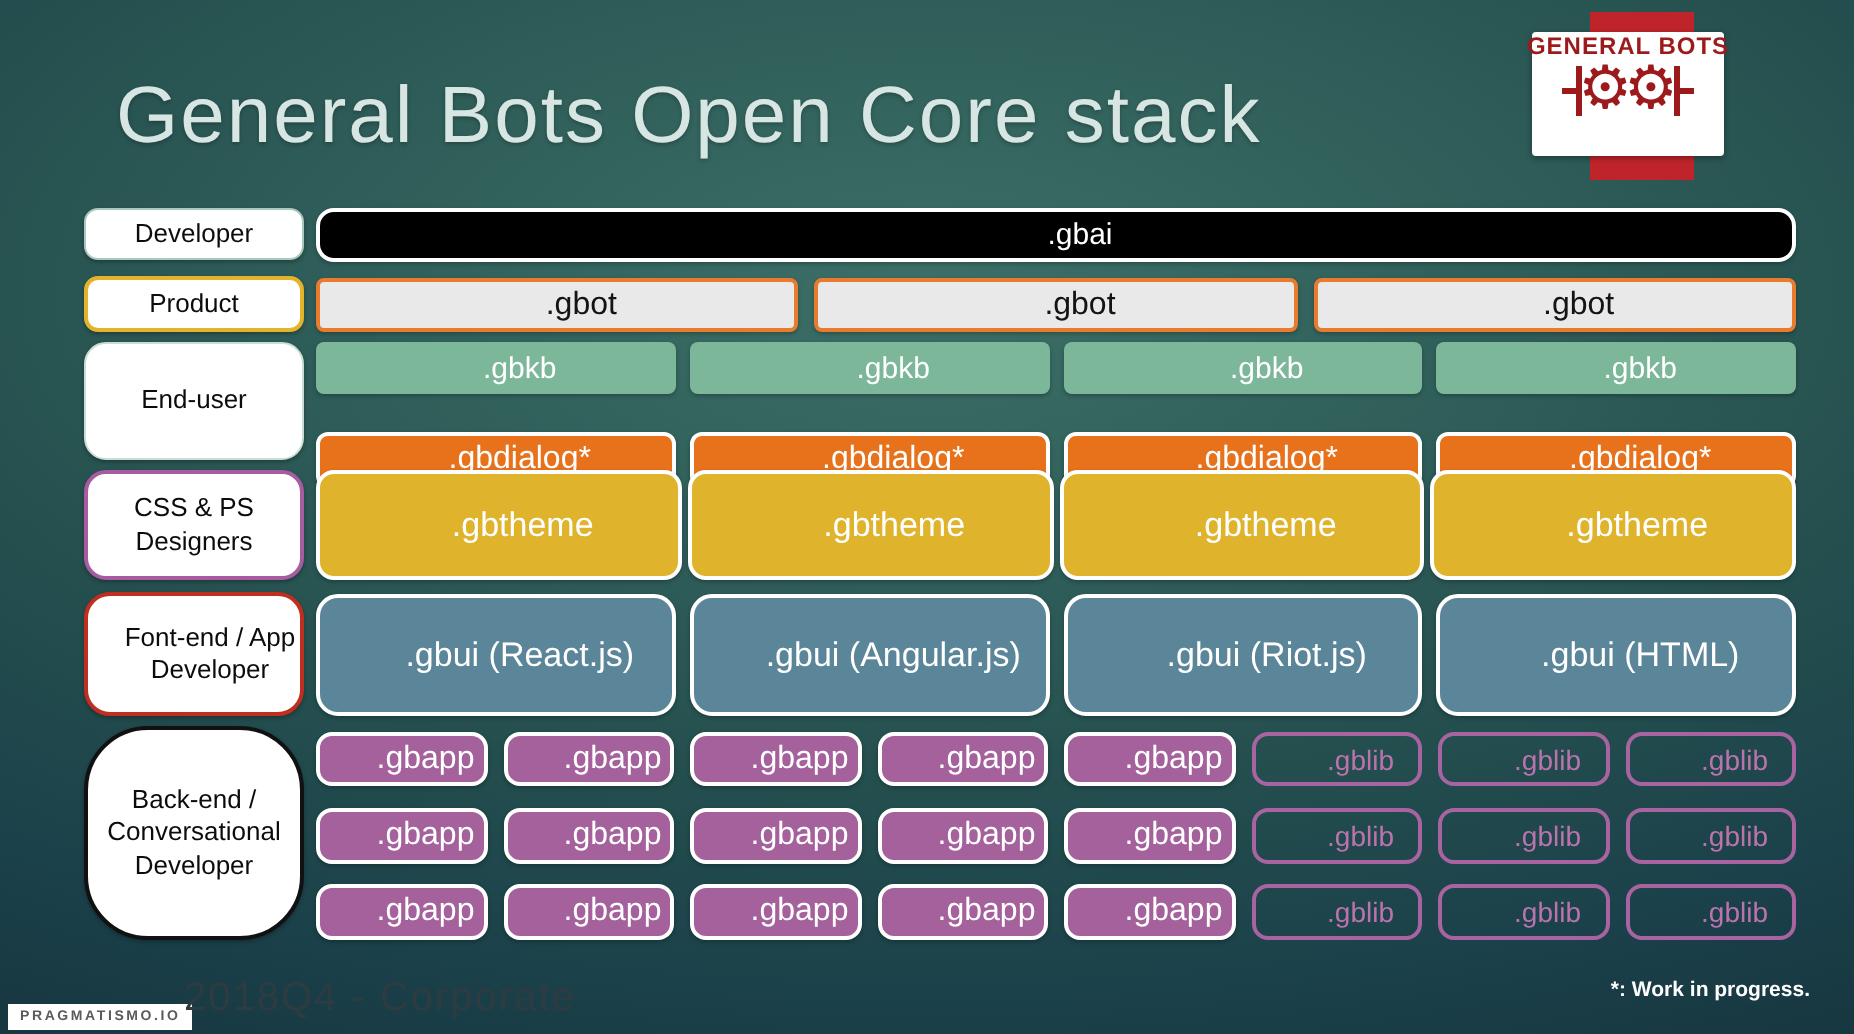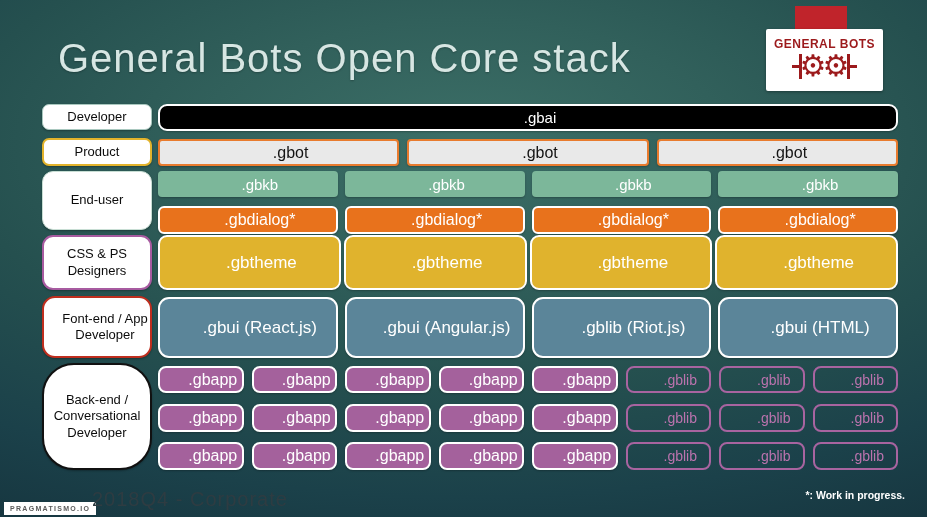--- a/index.html
+++ b/index.html
@@ -10,22 +10,22 @@
       #3c6f67 0%, #31605b 22%, #25504f 42%, #1b414a 62%, #15323c 82%, #112733 100%);
   }
   
   .title{
     position:absolute;left:58px;top:36px;font-size:40px;letter-spacing:1px;
     color:#d7e6e3;font-weight:400;text-shadow:0 1px 2px rgba(0,0,0,.25);
   }
   
   .ribbon{position:absolute;left:795px;top:6px;width:52px;height:84px;background:#c0242b;}
   .logo-card{
-    position:absolute;left:766px;top:29px;width:117px;height:62px;background:#ffffff;
-    border-radius:2px;display:flex;flex-direction:column;align-items:center;justify-content:center;
+    position:absolute;left:766px;top:16px;width:96px;height:62px;background:#ffffff;
+    border-radius:2px;display:flex;flex-direction:column;align-items:center;
     box-shadow:0 1px 3px rgba(0,0,0,.35);
   }
   .logo-brand{font-size:12px;font-weight:800;color:#9c1a1c;letter-spacing:.5px;white-space:nowrap;}
   .logo-gears{display:flex;align-items:center;height:34px;margin-top:-2px;color:#9c1a1c;}
   .gear{font-family:"DejaVu Sans",sans-serif;font-size:30px;line-height:30px;margin:0 -2px;}
   .tick{position:relative;width:10px;height:3px;background:#9c1a1c;}
   .tick::after{content:"";position:absolute;top:-11px;width:3px;height:25px;background:#9c1a1c;}
   .tick.l::after{right:0;}
   .tick.r::after{left:0;}
   
@@ -38,21 +38,21 @@
   .role-product{top:138px;height:28px;border:2px solid #e2b32b;border-radius:7px;}
   .role-enduser{top:171px;height:59px;border:1px solid #c8ded4;border-radius:11px;}
   .role-css{top:235px;height:55px;border:2px solid #a75ba0;border-radius:11px;}
   .role-frontend{top:296px;height:62px;border:2px solid #bf2e1e;border-radius:13px;padding-left:16px;}
   .role-backend{top:363px;height:107px;border:2px solid #111;border-radius:32px;padding:0 6px;}
   
   .row{position:absolute;left:158px;width:740px;display:flex;gap:8px;}
   .row-gbai{top:104px;height:27px;}
   .row-gbot{top:139px;height:27px;}
   .row-gbkb{top:171px;height:26px;gap:7px;}
-  .row-gbdialog{top:206px;height:28px;gap:7px;}
+  .row-gbdialog{top:216px;height:28px;gap:7px;}
   .row-gbtheme{top:235px;height:55px;gap:3px;}
   .row-gbui{top:297px;height:61px;gap:7px;}
   .row-apps1{top:366px;height:27px;}
   .row-apps2{top:404px;height:28px;}
   .row-apps3{top:442px;height:28px;}
   .box{
     flex:1;display:flex;align-items:center;justify-content:center;box-sizing:border-box;
     color:#fff;white-space:nowrap;box-shadow:0 1px 2px rgba(0,0,0,.25);padding-left:24px;
   }
   .b-gbai{background:#000;border:2px solid #fff;border-radius:9px;font-size:15px;}
@@ -123,21 +123,21 @@
   <div class="row row-gbtheme">
     <div class="box b-gbtheme">.gbtheme</div>
     <div class="box b-gbtheme">.gbtheme</div>
     <div class="box b-gbtheme">.gbtheme</div>
     <div class="box b-gbtheme">.gbtheme</div>
   </div>
 
   <div class="row row-gbui">
     <div class="box b-gbui">.gbui (React.js)</div>
     <div class="box b-gbui">.gbui (Angular.js)</div>
-    <div class="box b-gbui">.gblib (Riot.js)</div>
+    <div class="box b-gbui">.gbui (Riot.js)</div>
     <div class="box b-gbui">.gbui (HTML)</div>
   </div>
 
   <div class="row row-apps1">
     <div class="box b-gbapp">.gbapp</div>
     <div class="box b-gbapp">.gbapp</div>
     <div class="box b-gbapp">.gbapp</div>
     <div class="box b-gbapp">.gbapp</div>
     <div class="box b-gbapp">.gbapp</div>
     <div class="box b-gblib">.gblib</div>

